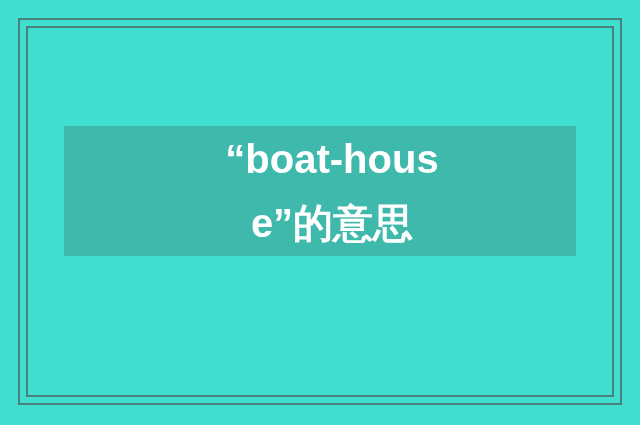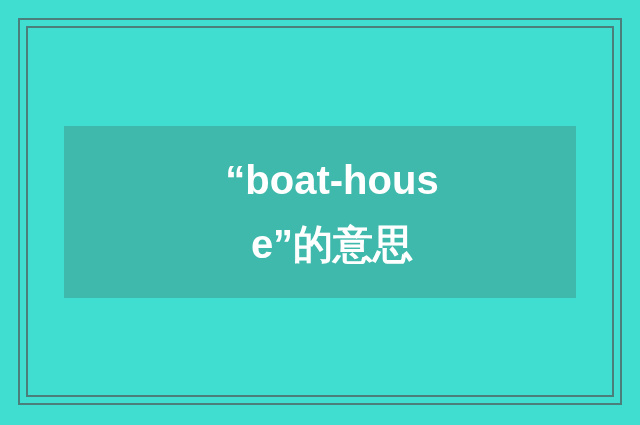--- a/index.html
+++ b/index.html
@@ -44,21 +44,21 @@
     box-sizing: border-box;
     pointer-events: none;
   }
 
   
   .panel {
     position: absolute;
     left: 64px;
     top: 126px;
     width: 512px;
-    height: 172px;
+    height: 130px;
     background: #3fb9ac;
     box-sizing: border-box;
     display: flex;
     align-items: center;
     justify-content: center;
     padding-left: 24px;
   }
 
   .title {
     margin: 0;

